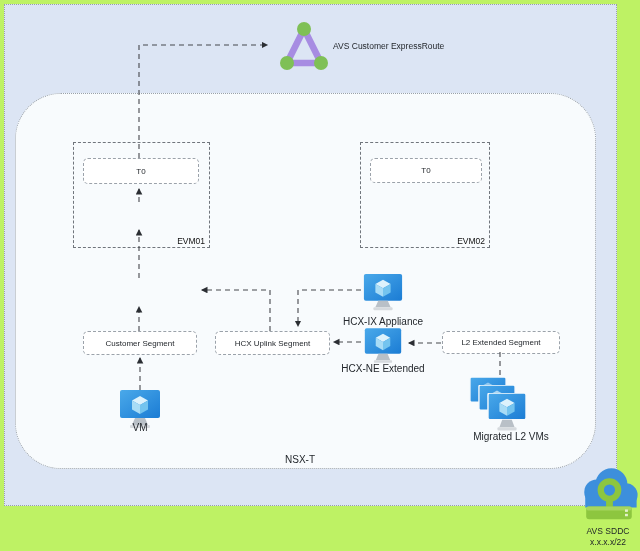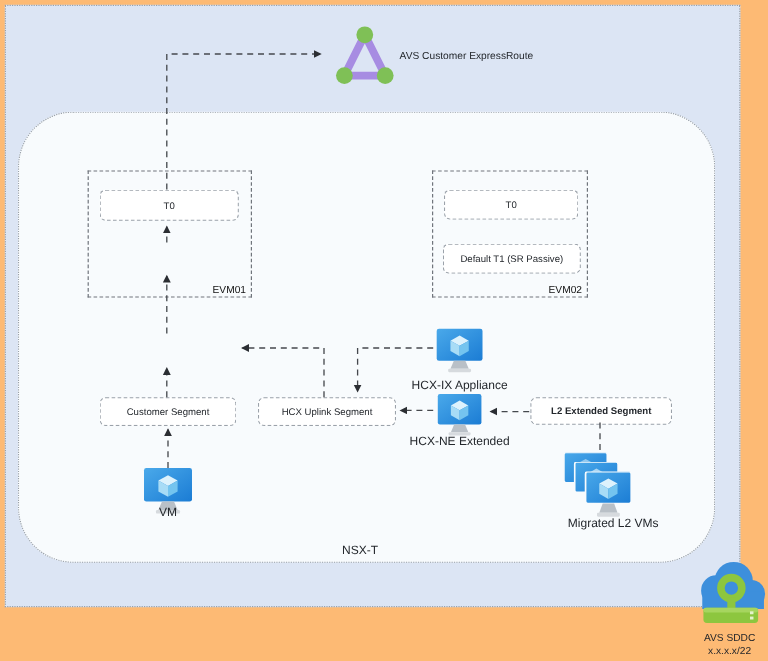--- a/index.html
+++ b/index.html
@@ -1,17 +1,17 @@
 <!DOCTYPE html>
 <html><head>
 <meta charset="utf-8">
 <style>
   html,body{margin:0;padding:0;background:#ffffff;}
   #canvas{
-    position:relative;width:640px;height:551px;background:#fdba74;overflow:hidden;
+    position:relative;width:640px;height:551px;background:#bef264;overflow:hidden;
     font-family:"Liberation Sans", sans-serif;color:#1f2328;
   }
   .abs{position:absolute;}
   
   #outer-box{
     left:4px;top:4px;width:611px;height:500px;
     background:#dce5f4;border:1px dotted #9aa1a9;
   }
   #inner-box{
     left:15px;top:93px;width:579px;height:374px;
@@ -28,21 +28,21 @@
     display:flex;align-items:center;justify-content:center;
     font-size:8px;color:#24282d;white-space:nowrap;
   }
   #evm01-t0{left:83px;top:158px;width:114px;height:24px;}
   #evm01-t1{left:83px;top:202px;width:114px;height:23px;}
   #evm02-t0{left:370px;top:158px;width:110px;height:23px;}
   #evm02-t1{left:369px;top:203px;width:113px;height:23px;}
   #t1-dr{left:83px;top:278px;width:112px;height:24px;}
   #customer-seg{left:83px;top:331px;width:112px;height:22px;}
   #hcx-uplink-seg{left:215px;top:331px;width:113px;height:22px;}
-  #l2-ext-seg{left:442px;top:331px;width:116px;height:21px;font-weight:bold;}
+  #l2-ext-seg{left:442px;top:331px;width:116px;height:21px;}
   
   .free-label{font-size:10px;color:#24282d;white-space:nowrap;}
   .center-label{text-align:center;}
   #er-label{left:333px;top:41px;font-size:8.5px;}
   #hcx-ix-label{left:338px;top:316px;width:90px;}
   #hcx-ne-label{left:338px;top:363px;width:90px;}
   #vm-label{left:118px;top:422px;width:44px;}
   #migrated-label{left:467px;top:431px;width:88px;}
   #nsxt-label{left:268px;top:454px;width:64px;}
   #sddc-label{left:574px;top:526px;width:68px;font-size:8.5px;line-height:11px;}
@@ -84,23 +84,20 @@
   </div>
   <div id="evm01-t0" class="abs node-box">
     <span>T0</span>
   </div>
 
   <div id="evm02-group" class="abs evm-group">
     <span class="evm-label">EVM02</span>
   </div>
   <div id="evm02-t0" class="abs node-box">
     <span>T0</span>
-  </div>
-  <div id="evm02-t1" class="abs node-box">
-    <span>Default T1 (SR Passive)</span>
   </div>
 
   <div id="customer-seg" class="abs node-box">
     <span>Customer Segment</span>
   </div>
   <div id="hcx-uplink-seg" class="abs node-box">
     <span>HCX Uplink Segment</span>
   </div>
   <div id="l2-ext-seg" class="abs node-box">
     <span>L2 Extended Segment</span>

